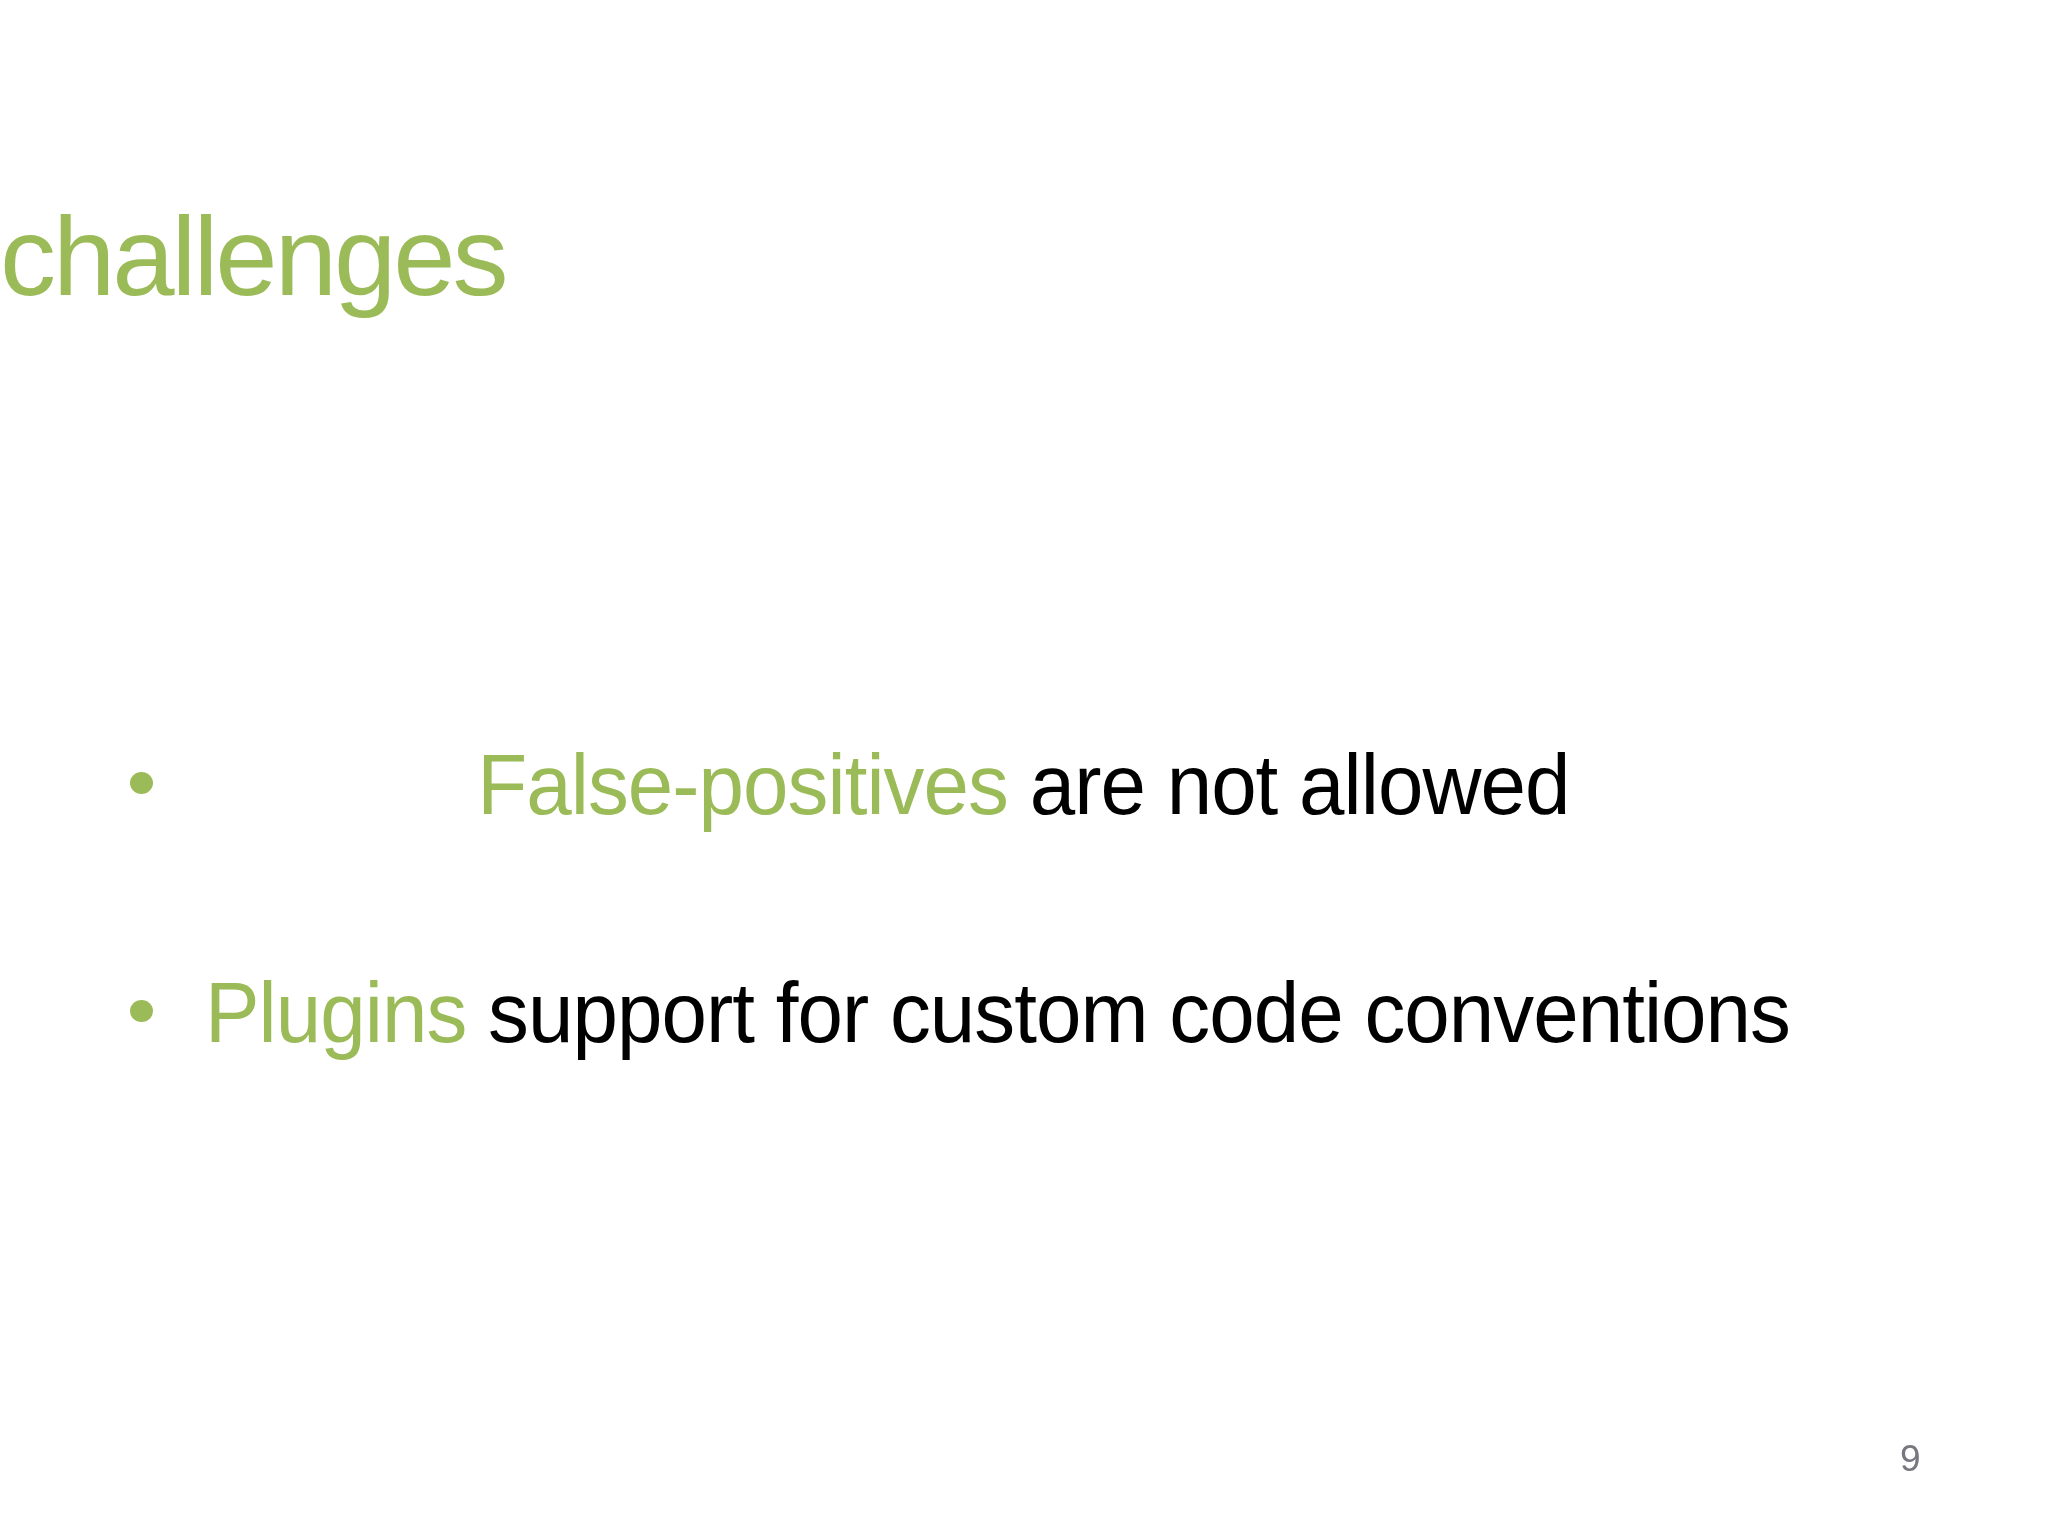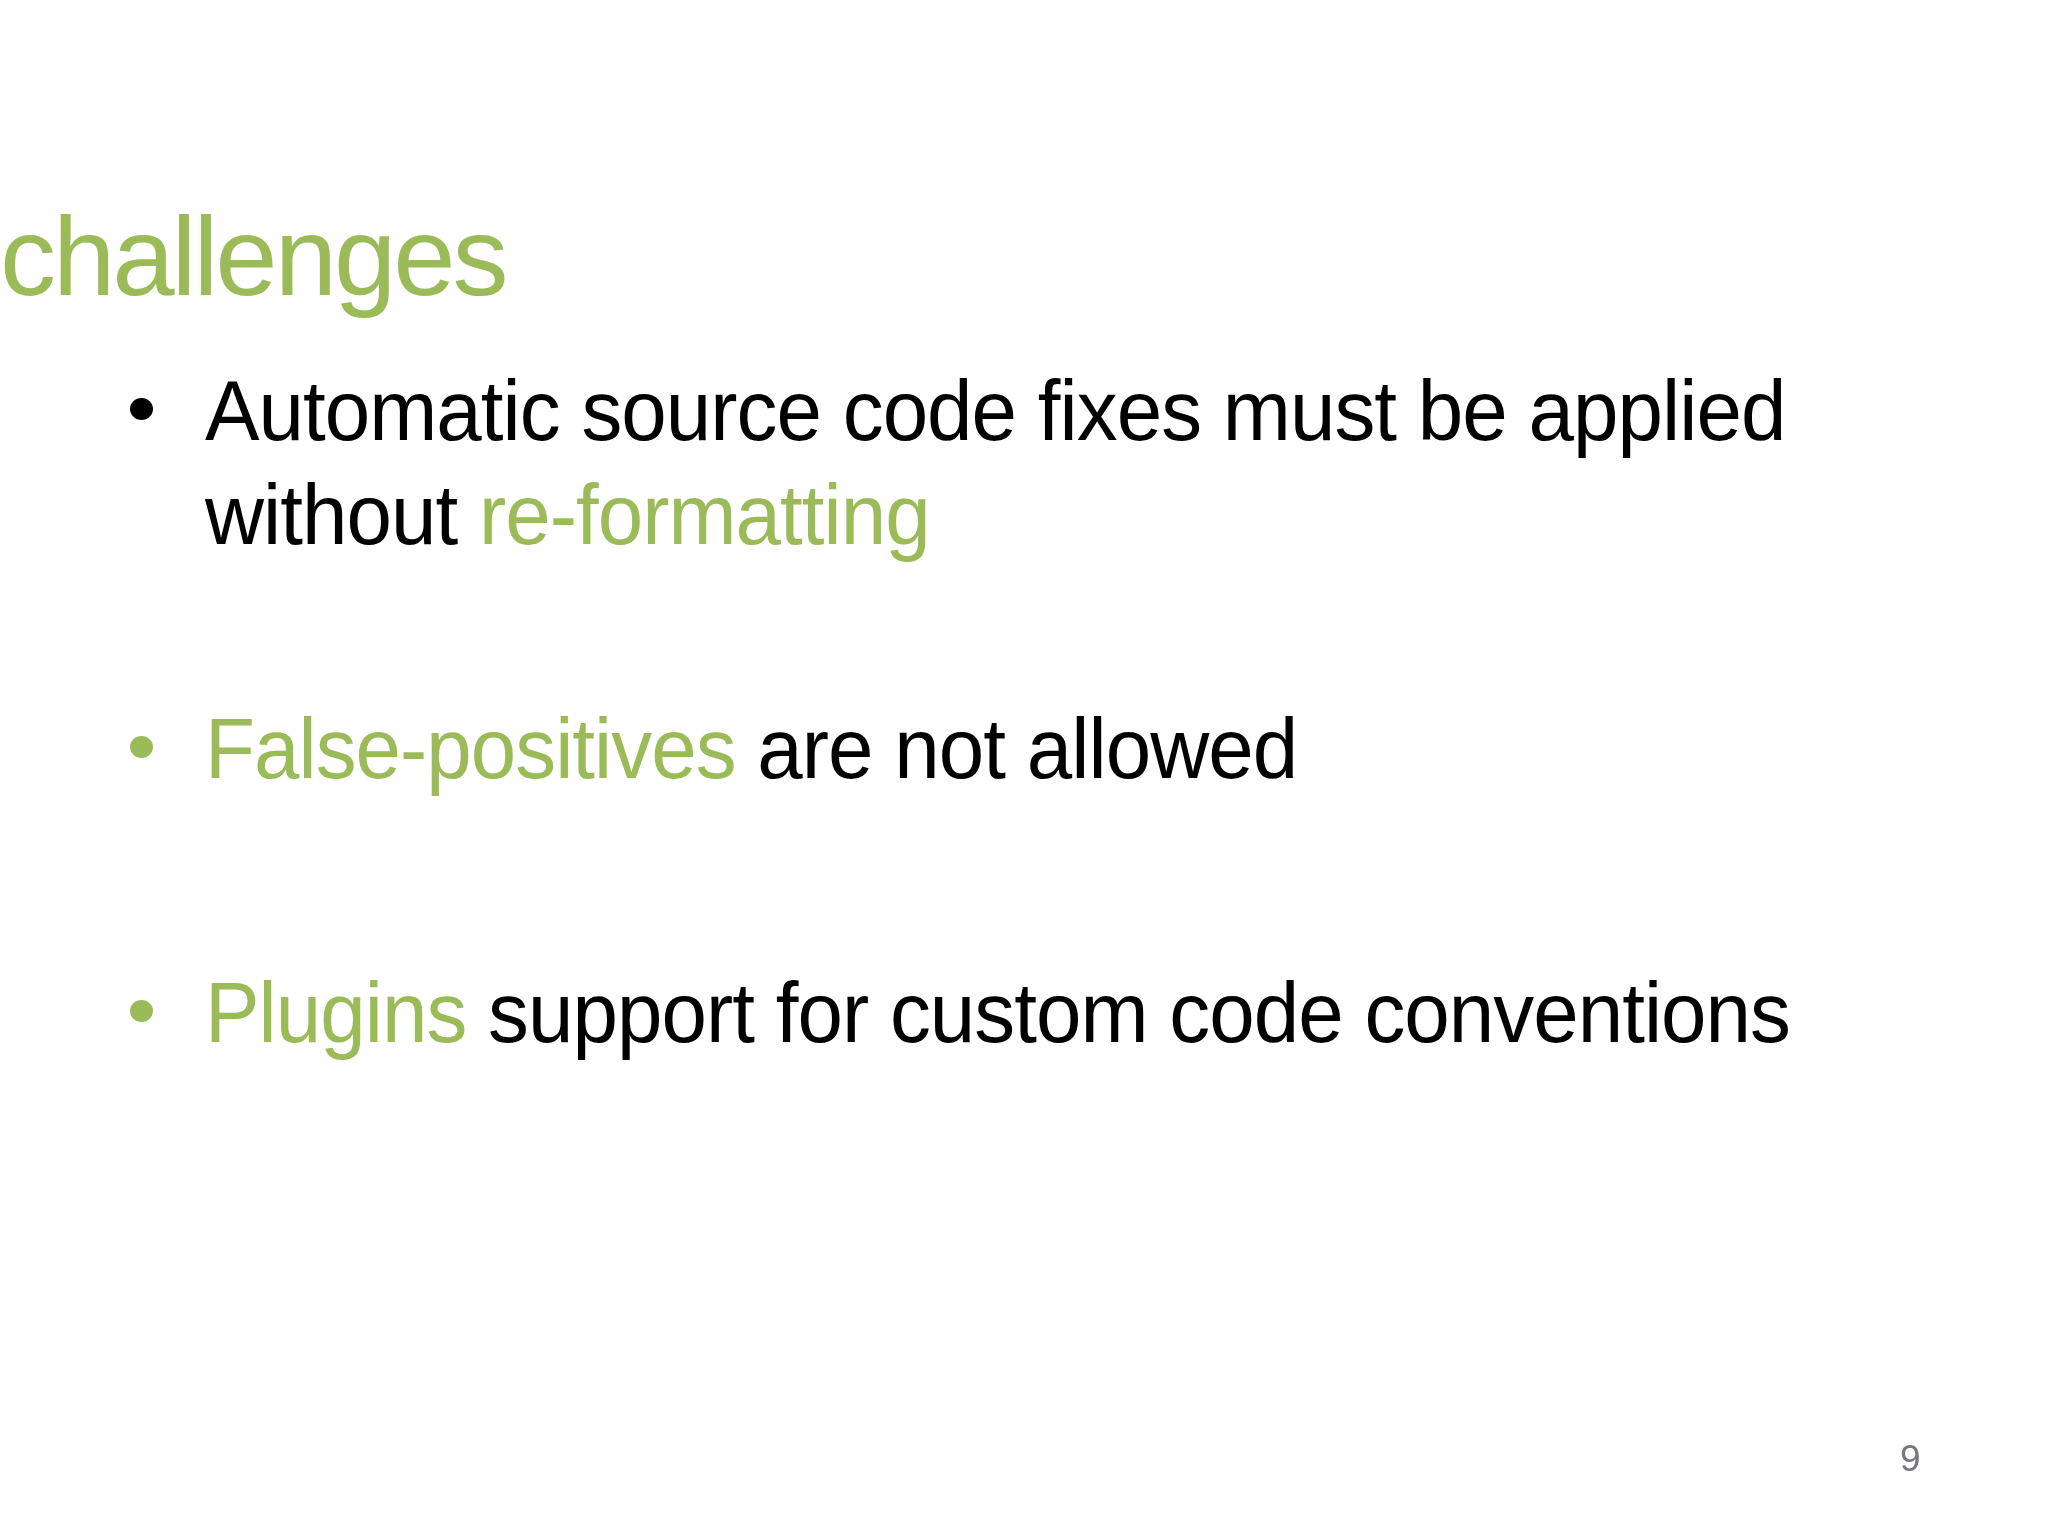--- a/index.html
+++ b/index.html
@@ -48,45 +48,38 @@
     line-height: 104px;
     letter-spacing: -1px;
     white-space: nowrap;
     color: #000000;
     transform: scaleX(0.95);
     transform-origin: left top;
   }
   .seg-black { color: #000000; }
   .seg-green { color: #9bbb59; }
   .bullet-1 { top: 358px; }
-  .bullet-2 { top: 696px; }
+  .bullet-2 { top: 732px; text-align: center; }
   .bullet-3 { top: 960px; }
   .bullet-4 { top: 1176px; }
   .page-number {
     position: absolute;
     left: 1900px;
     top: 1438px;
     font-size: 37px;
     color: #77777f;
   }
 </style>
 </head>
 <body>
 
 <div id="slide">
 
   <h1 class="slide-title">challenges</h1>
 
-  <div class="bullet bullet-1">
-    <span class="dot black"></span>
-    <div class="bullet-text">
-      <span class="seg-black">Automatic source code fixes must be applied</span><br>
-      <span class="seg-black">without </span><span class="seg-green">re-formatting</span>
-    </div>
-  </div>
 
   <div class="bullet bullet-2">
     <span class="dot green"></span>
     <div class="bullet-text">
       <span class="seg-green">False-positives</span><span class="seg-black"> are not allowed</span>
     </div>
   </div>
 
   <div class="bullet bullet-3">
     <span class="dot green"></span>

